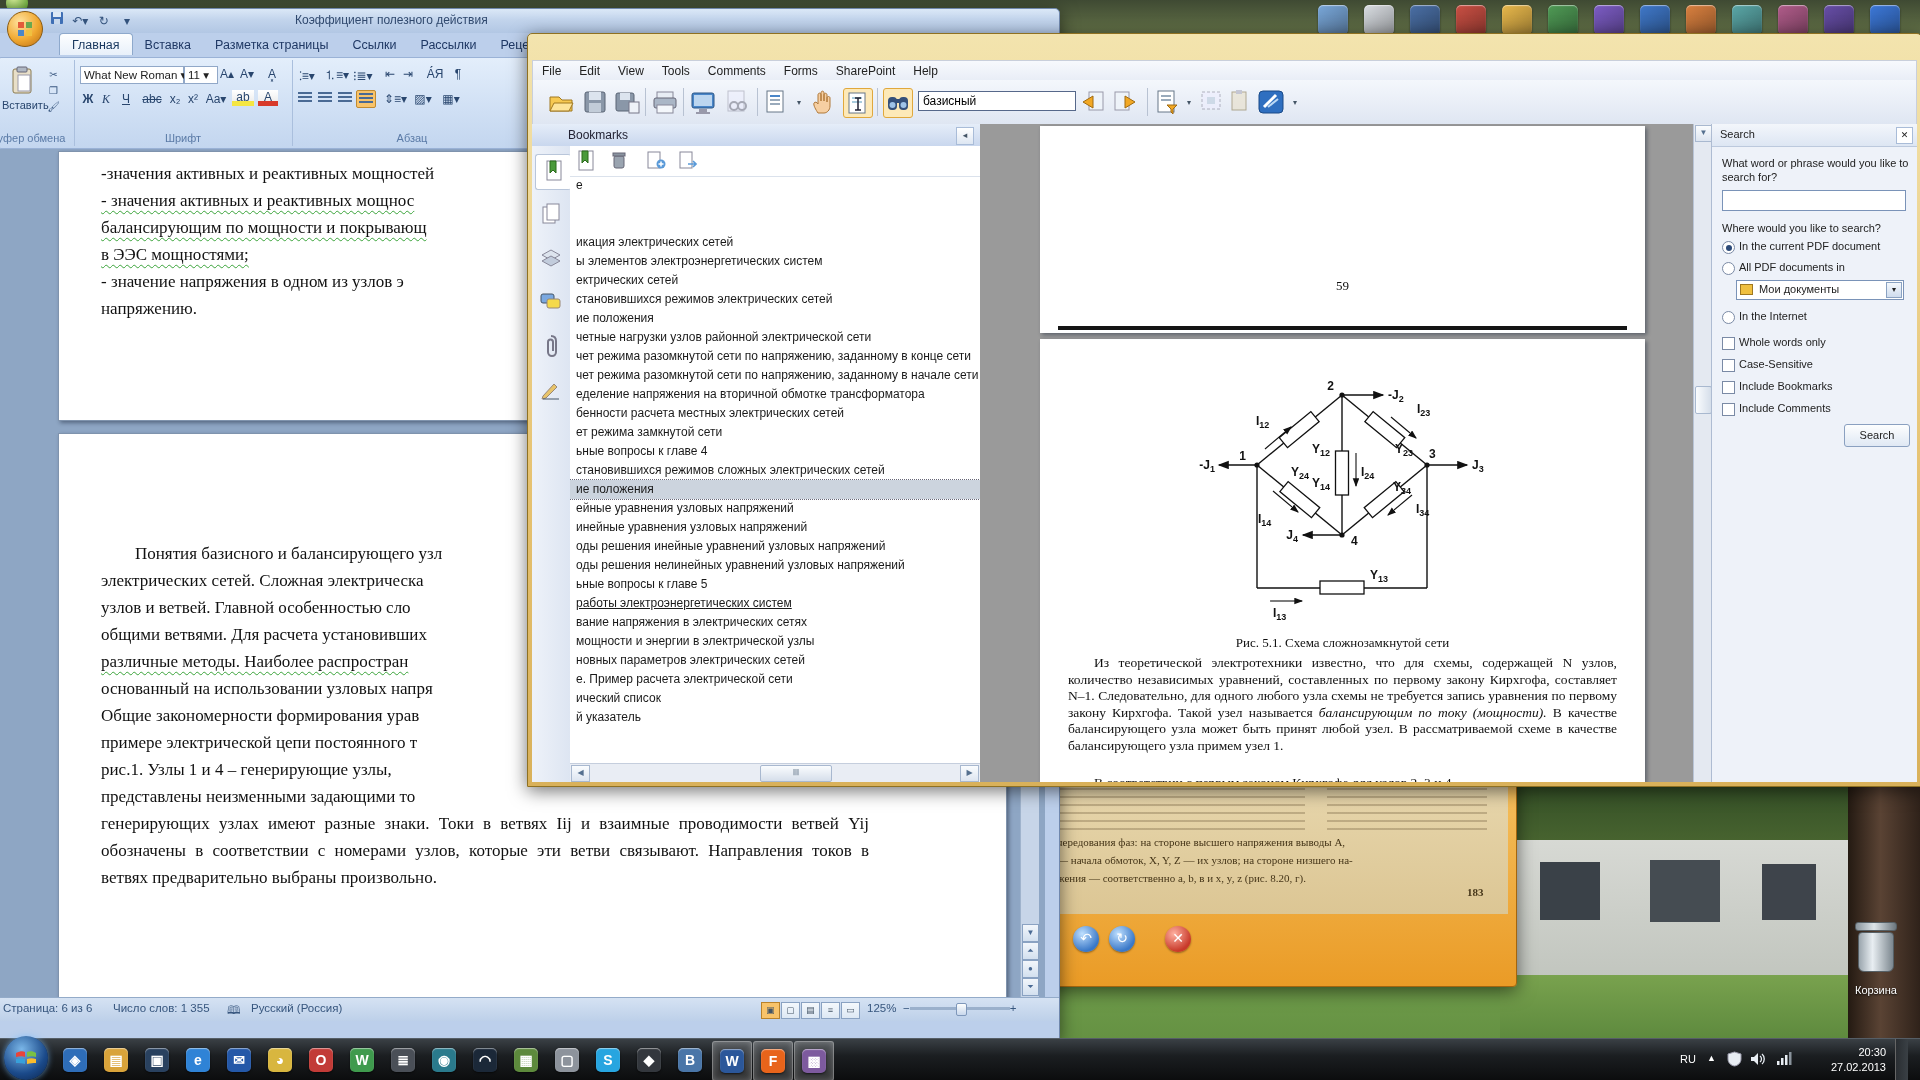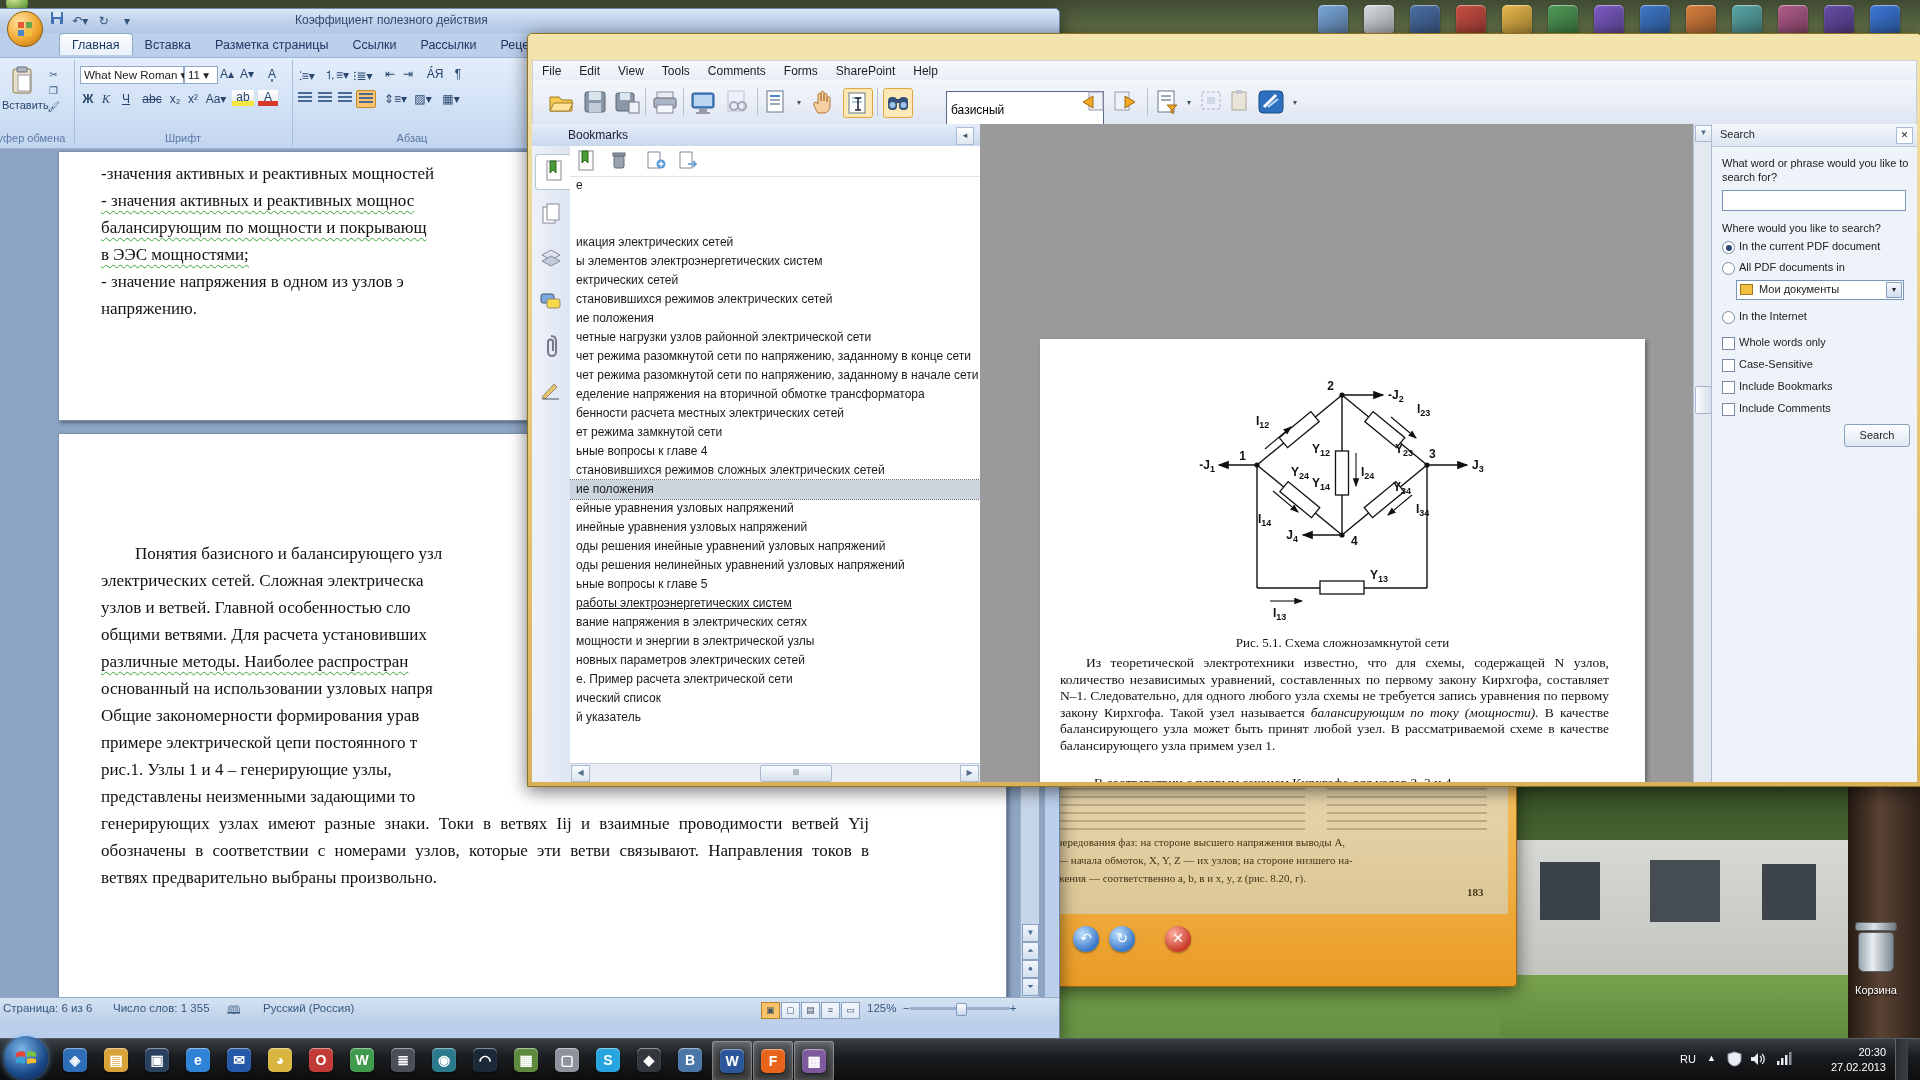--- a/index.html
+++ b/index.html
@@ -306,21 +306,21 @@
       <div class="scr-btn" style="bottom:56px">▼</div>
       <div class="scr-btn" style="bottom:38px">⏶</div>
       <div class="scr-btn" style="bottom:20px">●</div>
       <div class="scr-btn" style="bottom:2px">⏷</div>
     </div>
   </div>
   <div id="w-status" class="abs">
     <div class="ws-item" style="left:8px">Страница: 6 из 6</div>
     <div class="ws-item" style="left:118px">Число слов: 1 355</div>
     <div class="ws-item" style="left:232px">🕮</div>
-    <div class="ws-item" style="left:268px">Русский (Россия)</div>
+    <div class="ws-item" style="left:256px">Русский (Россия)</div>
     <div class="ws-item" style="left:766px">
       <span class="vbtn on">▣</span><span class="vbtn">▢</span><span class="vbtn">▤</span><span class="vbtn">≡</span><span class="vbtn">▭</span>
     </div>
     <div class="ws-item" style="left:872px">125%</div>
     <div class="ws-item" style="left:908px">−<span style="display:inline-block;width:100px;height:3px;background:#9ab0cc;vertical-align:middle;position:relative"><span style="position:absolute;left:46px;top:-4px;width:9px;height:11px;background:linear-gradient(#fdfefe,#c9d8ec);border:1px solid #7e97ba;border-radius:2px"></span></span>+</div>
   </div>
 </div>
 
 <div id="foxit" class="win" style="z-index:20">
   <div id="f-menu" class="abs"><div class="f-menu-item">File</div><div class="f-menu-item">Edit</div><div class="f-menu-item">View</div><div class="f-menu-item">Tools</div><div class="f-menu-item">Comments</div><div class="f-menu-item">Forms</div><div class="f-menu-item">SharePoint</div><div class="f-menu-item">Help</div></div>
@@ -374,21 +374,21 @@
           <path d="M14 9v12M11 9h6M11 21h6" stroke="#223" stroke-width="1.5" fill="none"></path>
         </svg></div>
     <div class="tb-sep" style="left:344px"></div>
     <div class="tb-ico hl" style="left:350px"><svg width="28" height="28" viewBox="0 0 28 28">
           <rect x="4" y="8" width="9" height="13" rx="4" fill="#35507a"></rect>
           <rect x="15" y="8" width="9" height="13" rx="4" fill="#35507a"></rect>
           <rect x="11" y="10" width="6" height="4" fill="#35507a"></rect>
           <circle cx="8.5" cy="16" r="3" fill="#9fc3e8"></circle>
           <circle cx="19.5" cy="16" r="3" fill="#9fc3e8"></circle>
         </svg></div>
-    <input class="abs" style="left: 385px; top: 11px; width: 148px; height: 18px; border: 1px solid rgb(86, 104, 138); font-size: 12px; padding: 9px 4px; margin-left: 28px;" value="базисный">
+    <input class="abs" style="left: 385px; top: 11px; width: 148px; height: 18px; border: 1px solid rgb(86, 104, 138); font-size: 12px; padding: 0px 4px;" value="базисный">
     <div class="tb-ico" style="left:546px"><svg width="28" height="28" viewBox="0 0 28 28">
           <rect x="10" y="4" width="14" height="18" fill="#eef3f9" stroke="#99a"></rect>
           <path d="M14 8 L4 14 L14 20z" fill="#f2a824" stroke="#a06a10"></path>
         </svg></div>
     <div class="tb-ico" style="left:578px"><svg width="28" height="28" viewBox="0 0 28 28">
           <rect x="4" y="4" width="14" height="18" fill="#eef3f9" stroke="#99a"></rect>
           <path d="M14 8 L24 14 L14 20z" fill="#f2a824" stroke="#a06a10"></path>
         </svg></div>
     <div class="tb-sep" style="left:614px"></div>
     <div class="tb-ico" style="left:622px;width:36px"><svg width="24" height="28" viewBox="0 0 24 28">
@@ -497,20 +497,24 @@
           <div class="bm-item">й указатель</div>
         </div>
       <div id="bm-hscroll" class="abs">
         <div class="hs-btn" style="left:1px">◀</div>
         <div class="abs" style="left:190px;top:1px;width:70px;height:15px;background:linear-gradient(#fafcfe,#d5deea);border:1px solid #a8b8cf;border-radius:2px;text-align:center;font-size:8px;color:#789;line-height:14px">⦀⦀</div>
         <div class="hs-btn" style="right:1px">▶</div>
       </div>
     </div>
 
     <div id="pane" class="abs">
+      <div class="page pdfserif" style="left:60px;top:2px;width:605px;height:207px;border:none">
+        <div class="abs" style="left:0;right:0;top:152px;text-align:center;font-size:13px">59</div>
+        <div class="abs" style="left:18px;right:18px;bottom:3px;height:4px;background:#151515"></div>
+      </div>
       <div class="page pdfserif" style="left:60px;top:215px;width:605px;height:443px;border:none;overflow:hidden">
 
         <svg class="abs" style="left:87px;top:34px" width="430" height="250" viewBox="0 0 430 250" font-family="Liberation Sans, sans-serif" font-size="12" font-weight="600" fill="#111">
           <defs>
               <marker id="ah" markerWidth="9" markerHeight="8" refX="7" refY="3" orient="auto">
                 <path d="M0,0L8,3L0,6z" fill="#111"></path>
               </marker>
             </defs>
           <g stroke="#111" stroke-width="1.4" fill="none">
             <line x1="130" y1="92" x2="215" y2="22"></line>
@@ -563,21 +567,21 @@
           <text x="234" y="103"><tspan>I</tspan><tspan dy="3" font-size="9">24</tspan></text>
           <text x="146" y="244"><tspan>I</tspan><tspan dy="3" font-size="9">13</tspan></text>
           <text x="185" y="80"><tspan>Y</tspan><tspan dy="3" font-size="9">12</tspan></text>
           <text x="268" y="80"><tspan>Y</tspan><tspan dy="3" font-size="9">23</tspan></text>
           <text x="185" y="114"><tspan>Y</tspan><tspan dy="3" font-size="9">14</tspan></text>
           <text x="266" y="118"><tspan>Y</tspan><tspan dy="3" font-size="9">34</tspan></text>
           <text x="182" y="103" text-anchor="end"><tspan>Y</tspan><tspan dy="3" font-size="9">24</tspan></text>
           <text x="243" y="206"><tspan>Y</tspan><tspan dy="3" font-size="9">13</tspan></text>
         </svg>
         <div class="abs" style="left:0;right:0;top:296px;text-align:center;font-size:13px">Рис. 5.1. Схема сложнозамкнутой сети</div>
-        <div id="pdf-para" class="abs" style="left:20px;width:549px;top:316px">
+        <div id="pdf-para" class="abs" style="left:28px;width:549px;top:316px">
           <span>Из теоретической электротехники известно, что для схемы, содержащей N узлов, количество независимых уравнений, составленных по первому закону Кирхгофа, составляет N–1. Следовательно, для одного любого узла схемы не требуется запись уравнения по первому закону Кирхгофа. Такой узел называется </span><i>балансирующим по току (мощности).</i><span> В качестве балансирующего узла может быть принят любой узел. В рассматриваемой схеме в качестве балансирующего узла примем узел 1.</span>
         </div>
         <div class="abs pdfserif" style="left:28px;width:549px;top:436px;font-size:13.5px;text-indent:26px">В соответствии с первым законом Кирхгофа для узлов 2, 3 и 4</div>
       </div>
     </div>
 
     <div id="vscroll" class="abs">
       <div class="hs-btn" style="left:1px;top:1px;width:15px">▲</div>
       <div class="abs" style="left:1px;top:262px;width:15px;height:26px;background:linear-gradient(90deg,#fafcfe,#d5deea);border:1px solid #a8b8cf;border-radius:2px"></div>
       <div class="hs-btn" style="left:1px;bottom:1px;width:15px">▼</div>

